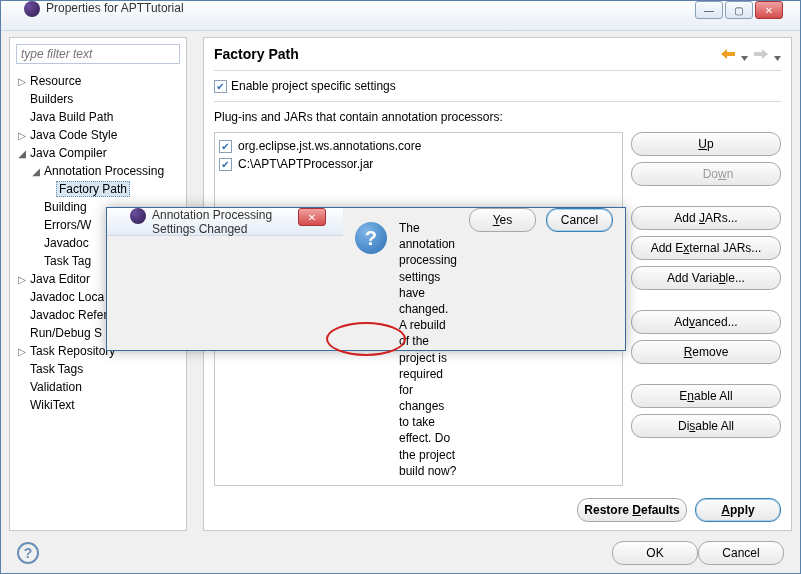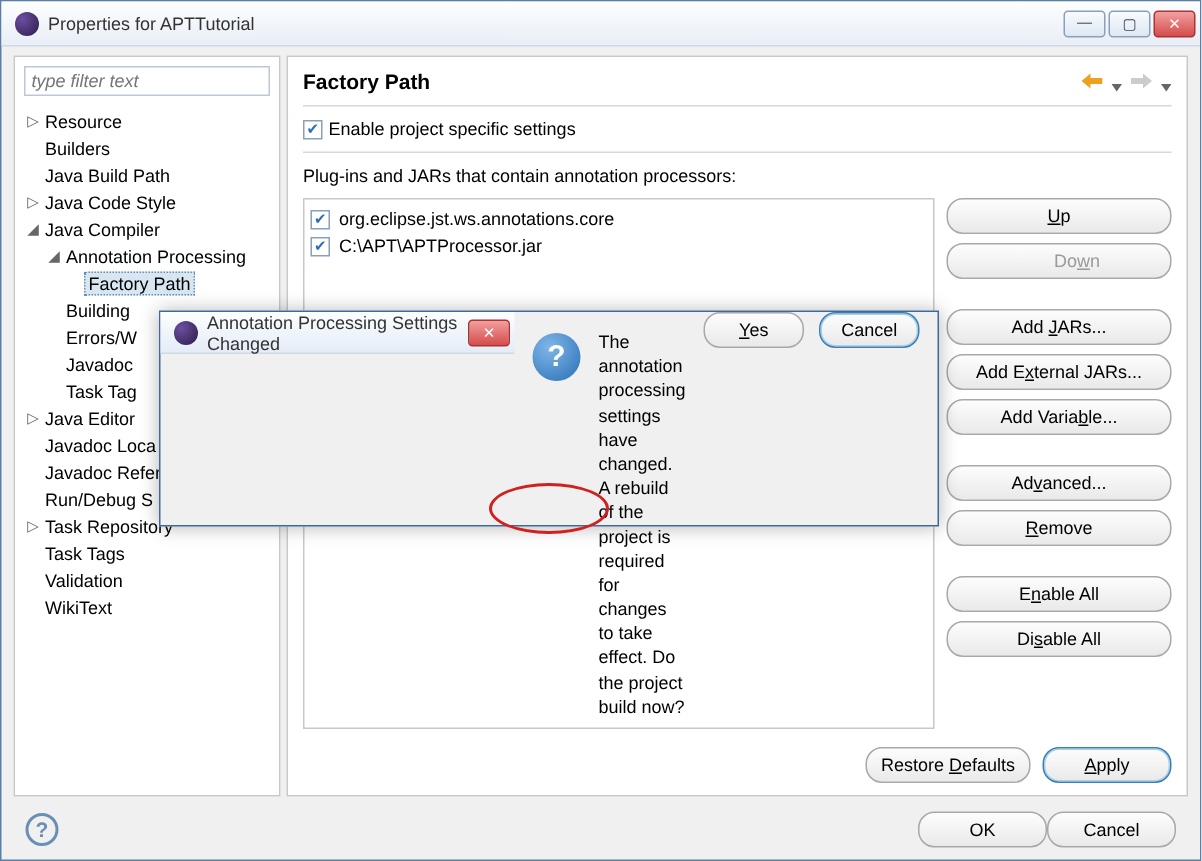--- a/index.html
+++ b/index.html
@@ -1,28 +1,28 @@
 <!DOCTYPE html>
 <html><head>
 <meta charset="utf-8">
 <style>
 * { box-sizing: border-box; margin: 0; padding: 0; font-family: "Segoe UI", Tahoma, sans-serif; font-size: 12px; }
 body { background: #fff; width: 801px; height: 574px; overflow: hidden; position: relative; }
 
 
 .window { width: 801px; height: 574px; border: 1px solid #5a7ea5; background: #f0f0f0; display: flex; flex-direction: column; }
-.titlebar { height: 30px; background: linear-gradient(#fdfefe, #e8eef7); display: flex; align-items: center; padding: 0 3px; border-bottom: 1px solid #d0d7e5; }
+.titlebar { height: 30px; background: linear-gradient(#fdfefe, #e8eef7); display: flex; padding: 0 17px; border-bottom: 1px solid #d0d7e5; }
 .titlebar .eclipse-icon { width: 16px; height: 16px; margin: 0 6px; display:inline-block; border-radius:50%; background: radial-gradient(circle at 30% 30%, #6a4fa0, #2e1a4a); }
 .titlebar .title { flex: 1; color: #333; }
 .winbtns { display: flex; gap: 2px; }
 .winbtn { width: 28px; height: 18px; border: 1px solid #8a9fb8; border-radius: 3px; background: linear-gradient(#f8fbfe,#dde7f3); display:flex; align-items:center; justify-content:center; font-size:10px; color:#445; cursor:default; }
 .winbtn.close { background: linear-gradient(#f2a0a0,#d54c4c); color:#fff; border-color:#a33; }
 
 .content { flex:1; display:flex; flex-direction:column; padding: 6px 8px 8px 8px; gap:6px; }
-.upper { flex:1; display:flex; gap:4px; min-height:0; }
+.upper { flex:1; display:flex; gap:16px; min-height:0; }
 
 
 .sidebar { width: 178px; background:#fff; border:1px solid #c8c8c8; display:flex; flex-direction:column; }
 .filter { margin:6px; border:1px solid #bcc7d8; background:#fff; height:20px; padding:0 4px; color:#888; font-style:italic; }
 .tree { flex:1; overflow:auto; padding: 2px 0; }
 .tree-item { display:flex; align-items:center; height:18px; padding-left: 6px; cursor:default; }
 .tree-item .tw { width:12px; text-align:center; color:#666; font-size:10px; }
 .tree-item .lbl { padding-left:2px; }
 .tree-item.selected .lbl { background:#d8e6f2; border:1px dotted #6a8fb5; padding:0 2px; }
 .ind1 { padding-left: 20px; }
@@ -44,21 +44,21 @@
 
 .plugins-area { display:flex; gap:8px; flex:1; min-height:0; }
 .listbox { flex:1; border:1px solid #c8c8c8; background:#fff; padding:4px; }
 .list-row { display:flex; align-items:center; gap:6px; height:18px; }
 .btns-col { width:150px; display:flex; flex-direction:column; gap:6px; }
 .btn { height:24px; border:1px solid #a8a8a8; background:linear-gradient(#fdfdfd,#e9e9e9); border-radius:11px; cursor:default; display:flex; align-items:center; justify-content:center; }
 .btn.disabled { color:#9a9a9a;padding-left:24px; }
 .btn.default { border:1px solid #3c7fb1; box-shadow: 0 0 0 1px #a8d0ec inset; }
 .spacer8 { height:8px; }
 
-.bottom-row { display:flex; justify-content:flex-end; gap:8px; padding-top:4px; }
+.bottom-row { display:flex; justify-content:flex-end; gap:8px; padding-top:4px;font-weight:bold; }
 
 .footer { display:flex; align-items:center; padding: 4px 8px 0 8px; }
 .help-icon { width:22px; height:22px; border:2px solid #6a8fb5; border-radius:50%; display:flex; align-items:center; justify-content:center; color:#6a8fb5; font-weight:bold; font-size:14px; }
 .footer .spacer { flex:1; }
 .footer .btn { width:86px; }
 
 
 .modal { position:absolute; left:106px; top:207px; width:520px; height:144px; border:1px solid #3c6a9e; background:#f0f0f0; box-shadow: 0 0 12px rgba(0,0,0,.3); display:flex; flex-direction:row; z-index:10; }
 .modal .titlebar { height:28px; background: linear-gradient(#fdfefe,#e4ecf7); }
 .modal-body { flex:1; display:flex; padding:12px 12px 8px 12px; gap:12px; }

